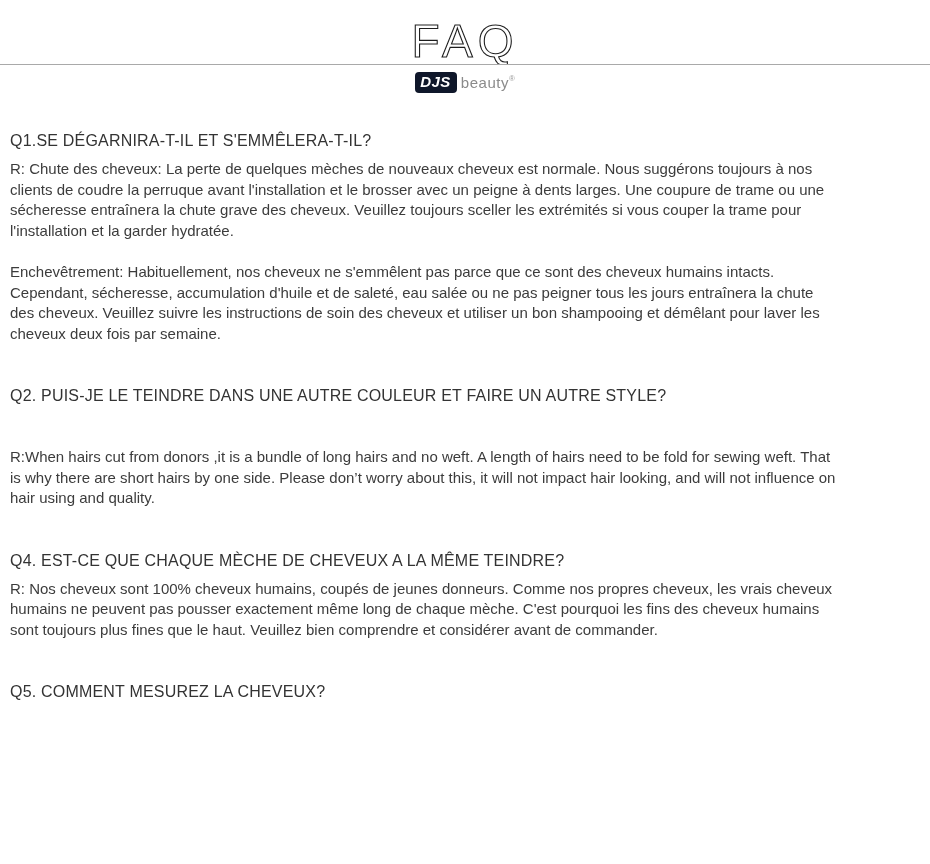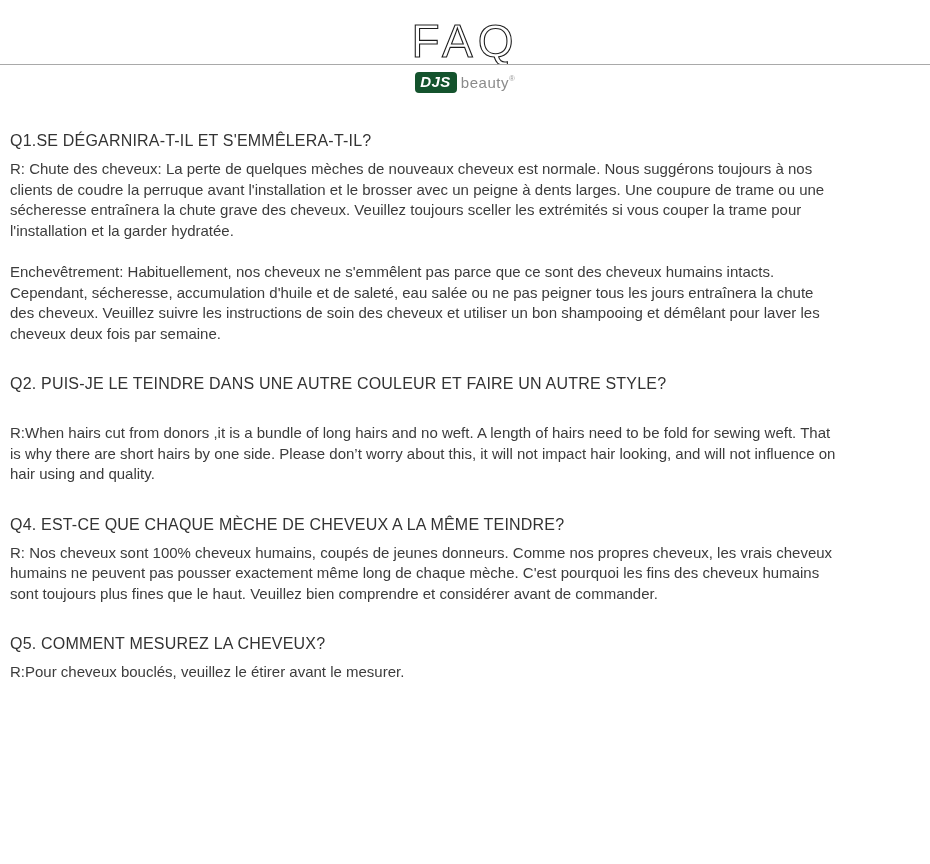--- a/index.html
+++ b/index.html
@@ -60,21 +60,21 @@
     vertical-align: top;
     position: relative;
     top: -3px;
   }
 
   
   .content {
     margin-top: 36px;
     padding: 0 8px 0 10px;
   }
-  .faq-section { margin-top: 28px; }
+  .faq-section { margin-top: 40px; }
   .faq-section:first-child { margin-top: 0; }
   .question {
     font-size: 16px;
     font-weight: 400;
     color: #333333;
     letter-spacing: 0.2px;
     line-height: 23px;
     margin-bottom: 7px;
   }
   .answer {
@@ -89,21 +89,21 @@
 <body>
 
 <div class="page">
 
   <div class="header">
     <svg class="faq-title-svg" width="930" height="52" viewBox="0 0 930 52">
       <text x="465" y="45" text-anchor="middle" font-family="Liberation Sans, DejaVu Sans, sans-serif" font-size="46" letter-spacing="5" fill="none" stroke="#1d1d1d" stroke-width="1.1">FAQ</text>
     </svg>
     <hr class="header-rule" style="border-top-color: rgb(169, 169, 169);">
     <div class="logo-row">
-      <span class="logo-djs" style="background-color: #14532d;">DJS</span><span class="logo-beauty">beauty</span><span class="logo-reg">®</span>
+      <span class="logo-djs" style="background-color: #0f172a;">DJS</span><span class="logo-beauty">beauty</span><span class="logo-reg">®</span>
     </div>
   </div>
 
   <div class="content">
 
     <section class="faq-section">
       <h2 class="question">Q1.SE DÉGARNIRA-T-IL ET S'EMMÊLERA-T-IL?</h2>
       <p class="answer">R: Chute des cheveux: La perte de quelques mèches de nouveaux cheveux est normale. Nous suggérons toujours à nos
 clients de coudre la perruque avant l'installation et le brosser avec un peigne à dents larges. Une coupure de trame ou une
 sécheresse entraînera la chute grave des cheveux. Veuillez toujours sceller les extrémités si vous couper la trame pour
@@ -126,17 +126,16 @@
 
     <section class="faq-section">
       <h2 class="question">Q4. EST-CE QUE CHAQUE MÈCHE DE CHEVEUX A LA MÊME TEINDRE?</h2>
       <p class="answer">R: Nos cheveux sont 100% cheveux humains, coupés de jeunes donneurs. Comme nos propres cheveux, les vrais cheveux
 humains ne peuvent pas pousser exactement même long de chaque mèche. C'est pourquoi les fins des cheveux humains
 sont toujours plus fines que le haut. Veuillez bien comprendre et considérer avant de commander.</p>
     </section>
 
     <section class="faq-section">
       <h2 class="question">Q5. COMMENT MESUREZ LA CHEVEUX?</h2>
-      <p class="answer">R:Pour cheveux bouclés, veuillez le étirer avant le mesurer.</p>
     </section>
 
   </div>
 </div>
 
 </body></html>

